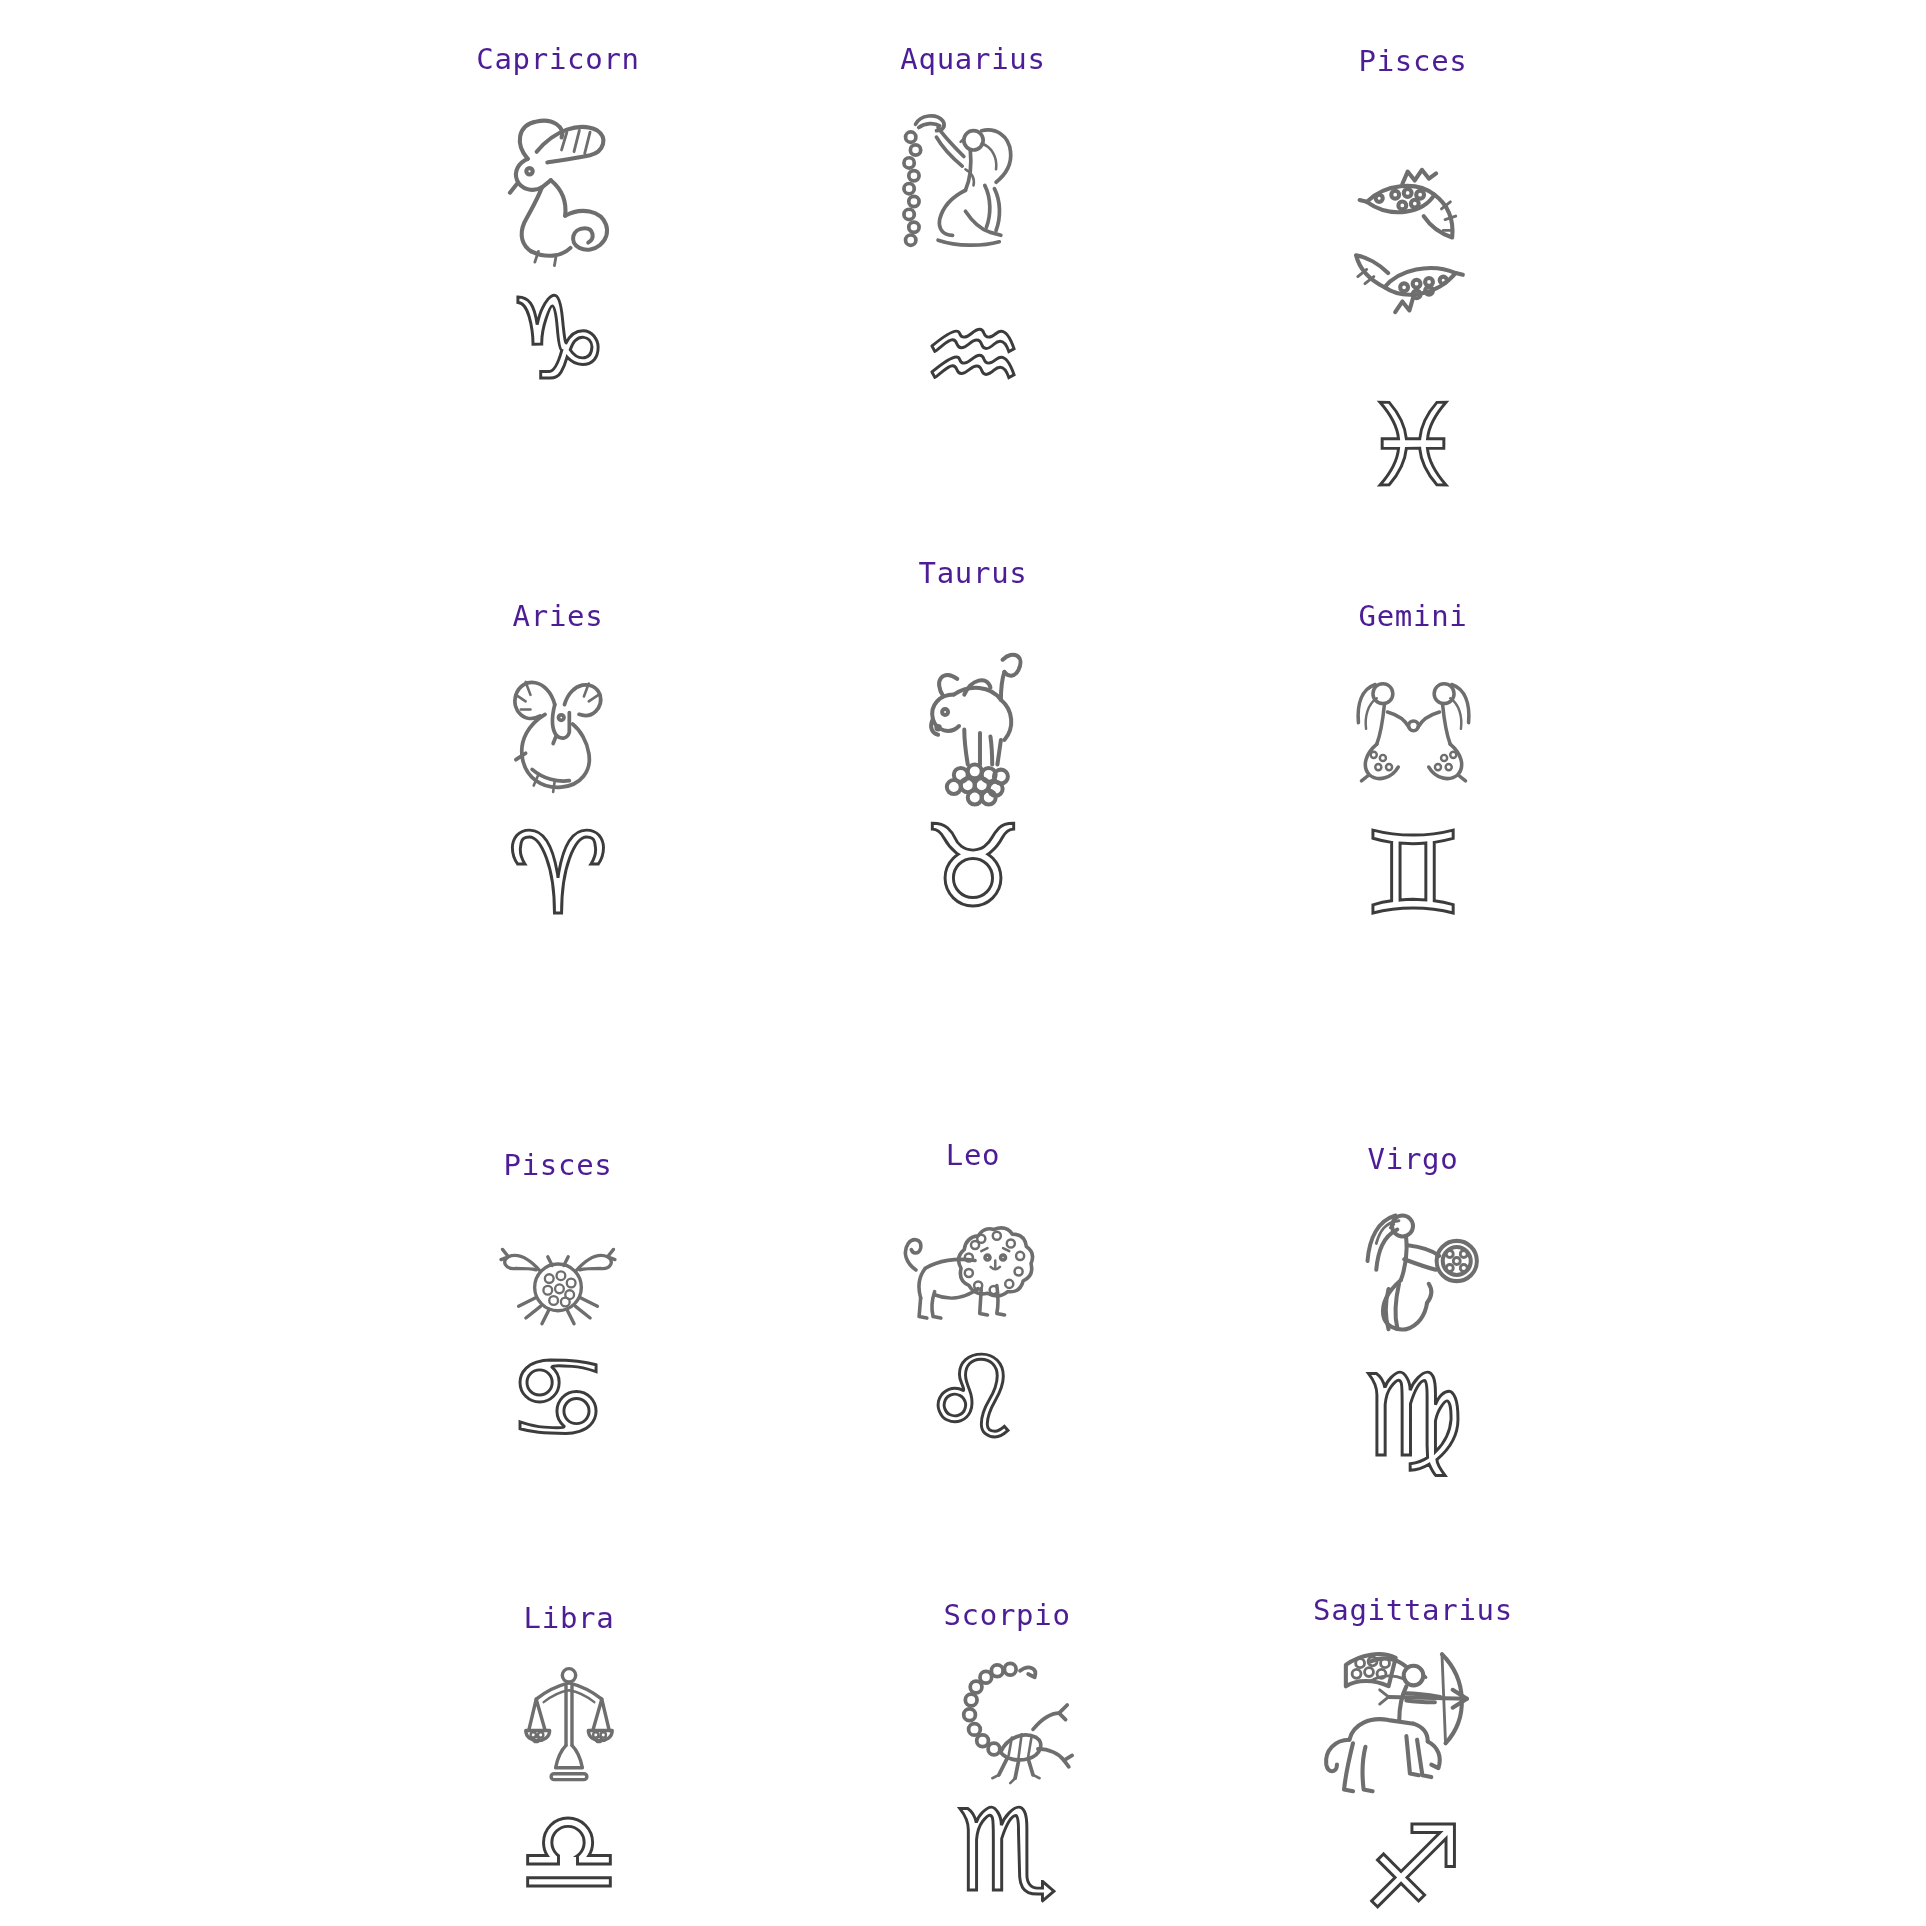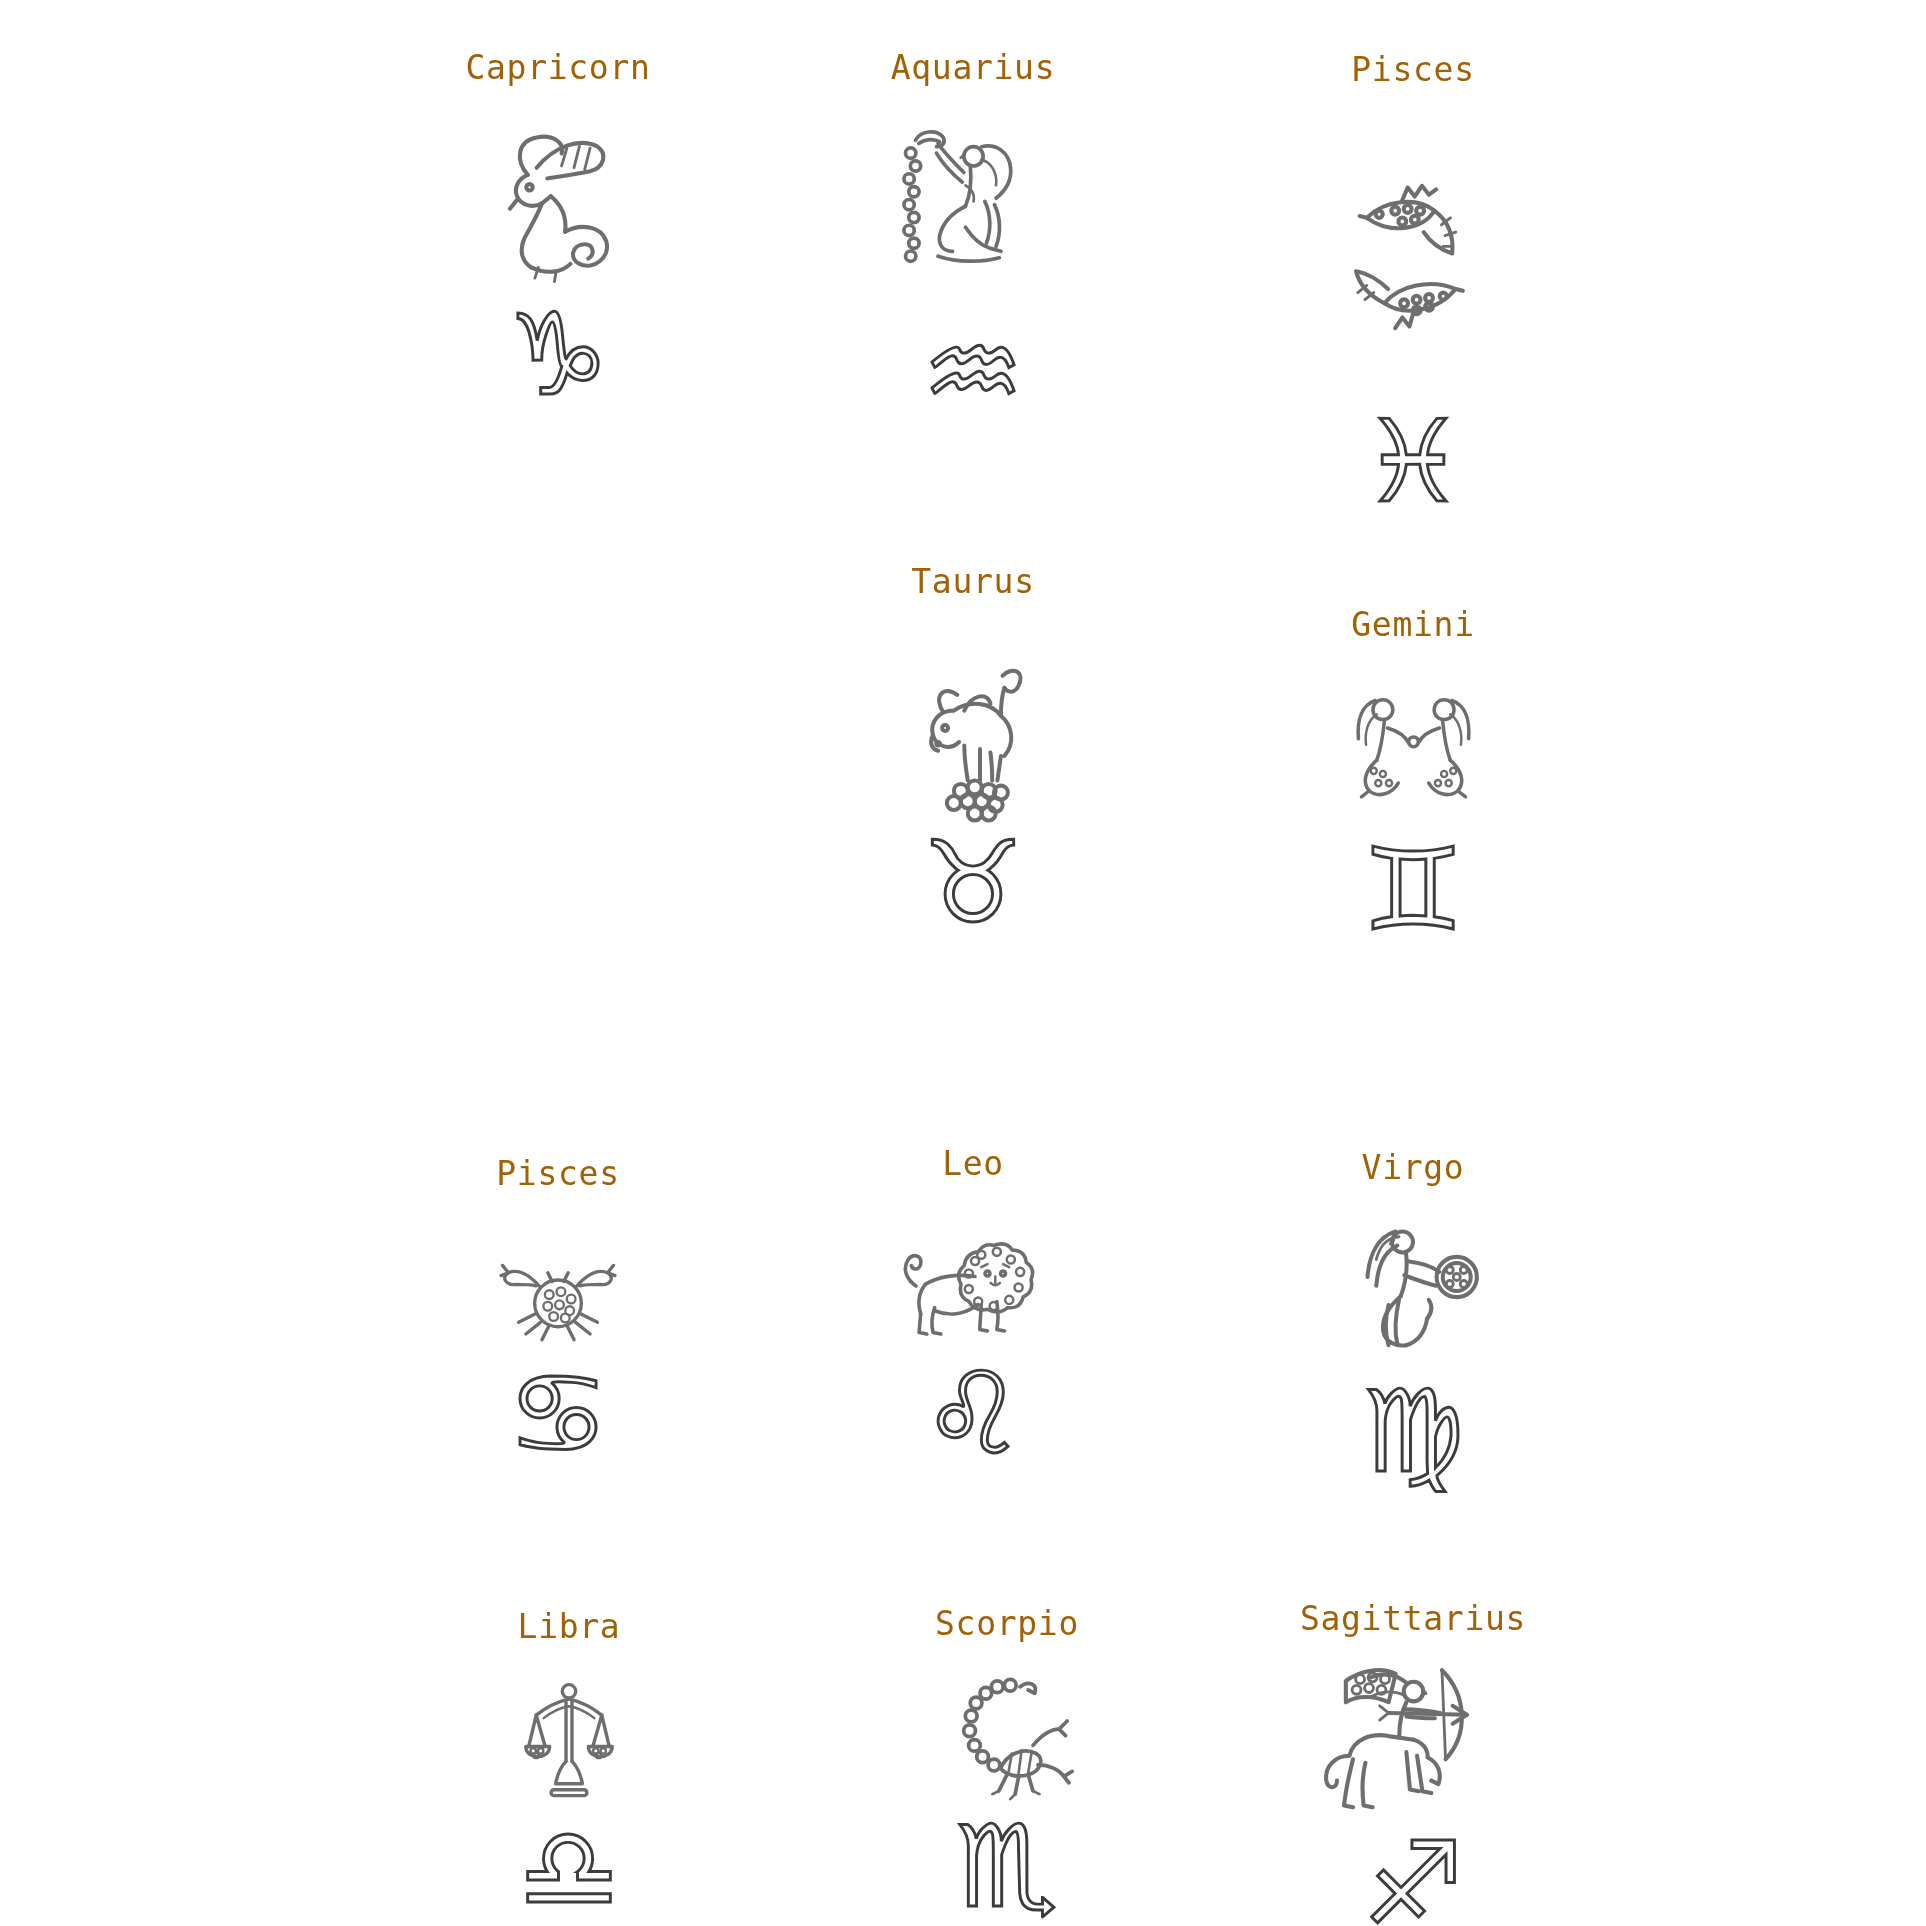--- a/index.html
+++ b/index.html
@@ -16,27 +16,27 @@
     font-family: "DejaVu Sans Mono", monospace;
   }
   .cell {
     position: absolute;
     width: 342px;
     display: flex;
     flex-direction: column;
     align-items: center;
   }
   .label {
-    margin: 8px;
-    font-size: 33px;
+    margin: 0;
+    font-size: 29px;
     font-weight: normal;
     line-height: 37px;
     height: 37px;
     letter-spacing: 0.7px;
-    color: #a16207;
+    color: #4c1d95;
     white-space: nowrap;
     font-family: "DejaVu Sans Mono", monospace;
   }
   svg.illus * {
     fill: none;
     stroke: #6e6e6e;
     stroke-width: 2.3;
     stroke-linecap: round;
     stroke-linejoin: round;
   }
@@ -131,20 +131,39 @@
         <circle cx="59" cy="69" r="2.2"></circle>
         <circle cx="45" cy="72" r="2.2"></circle>
       <circle cx="52" cy="76" r="2.2"></circle>
         <circle cx="59" cy="74" r="2.2"></circle>
     </svg>
     <svg class="glyph" width="136" height="114" viewBox="0 0 120 100" style="margin-top:25px;">
       <text x="60" y="78" text-anchor="middle">♓</text>
     </svg>
   </section>
 
+  <section class="cell" style="left:387px; top:598px;">
+    <h2 class="label">Aries</h2>
+    <svg class="illus" width="136" height="164" viewBox="0 0 84 100" style="margin-top:20px;">
+      <path d="M40,30 C36,14 20,12 16,24 C13,34 22,42 31,37"></path>
+      <path class="fine" d="M22,16 L25,24 M16,24 L22,28 M19,33 L25,33"></path>
+      <path d="M46,30 C50,16 64,14 68,24 C70,32 63,39 55,36"></path>
+      <path class="fine" d="M61,17 L58,25 M67,24 L61,28"></path>
+      <path d="M40,30 C38,38 38,45 41,49 C44,52 48,51 49,47 L49,35"></path>
+      <circle cx="44" cy="38" r="1.7"></circle>
+      <path d="M41,49 L39,54"></path>
+      <path d="M34,36 C24,42 18,52 20,63 C22,75 32,82 44,81 C56,80 63,71 61,60 C60,53 56,46 51,42"></path>
+      <path d="M26,70 C33,76 42,78 49,77"></path>
+      <path class="fine" d="M30,73 L27,80 M40,77 L39,84"></path>
+      <path d="M22,60 L16,64"></path>
+    </svg>
+    <svg class="glyph" width="136" height="114" viewBox="0 0 120 100" style="margin-top:5px;">
+      <text x="60" y="78" text-anchor="middle">♈</text>
+    </svg>
+  </section>
 
   <section class="cell" style="left:802px; top:555px;">
     <h2 class="label">Taurus</h2>
     <svg class="illus" width="164" height="175" viewBox="0 0 94 100" style="margin-top:50px;">
       <path d="M64,10 C70,4 77,8 73,16 C71,20 67,20 65,17"></path>
       <path d="M65,17 C63,23 63,28 63,33"></path>
       <path d="M63,33 C70,39 71,49 65,56"></path>
       <path d="M36,30 C45,24 57,25 63,33"></path>
       <path d="M36,30 C28,30 22,36 24,44 C26,51 34,53 39,48"></path>
       <path d="M24,44 C22,48 23,52 27,53"></path>

